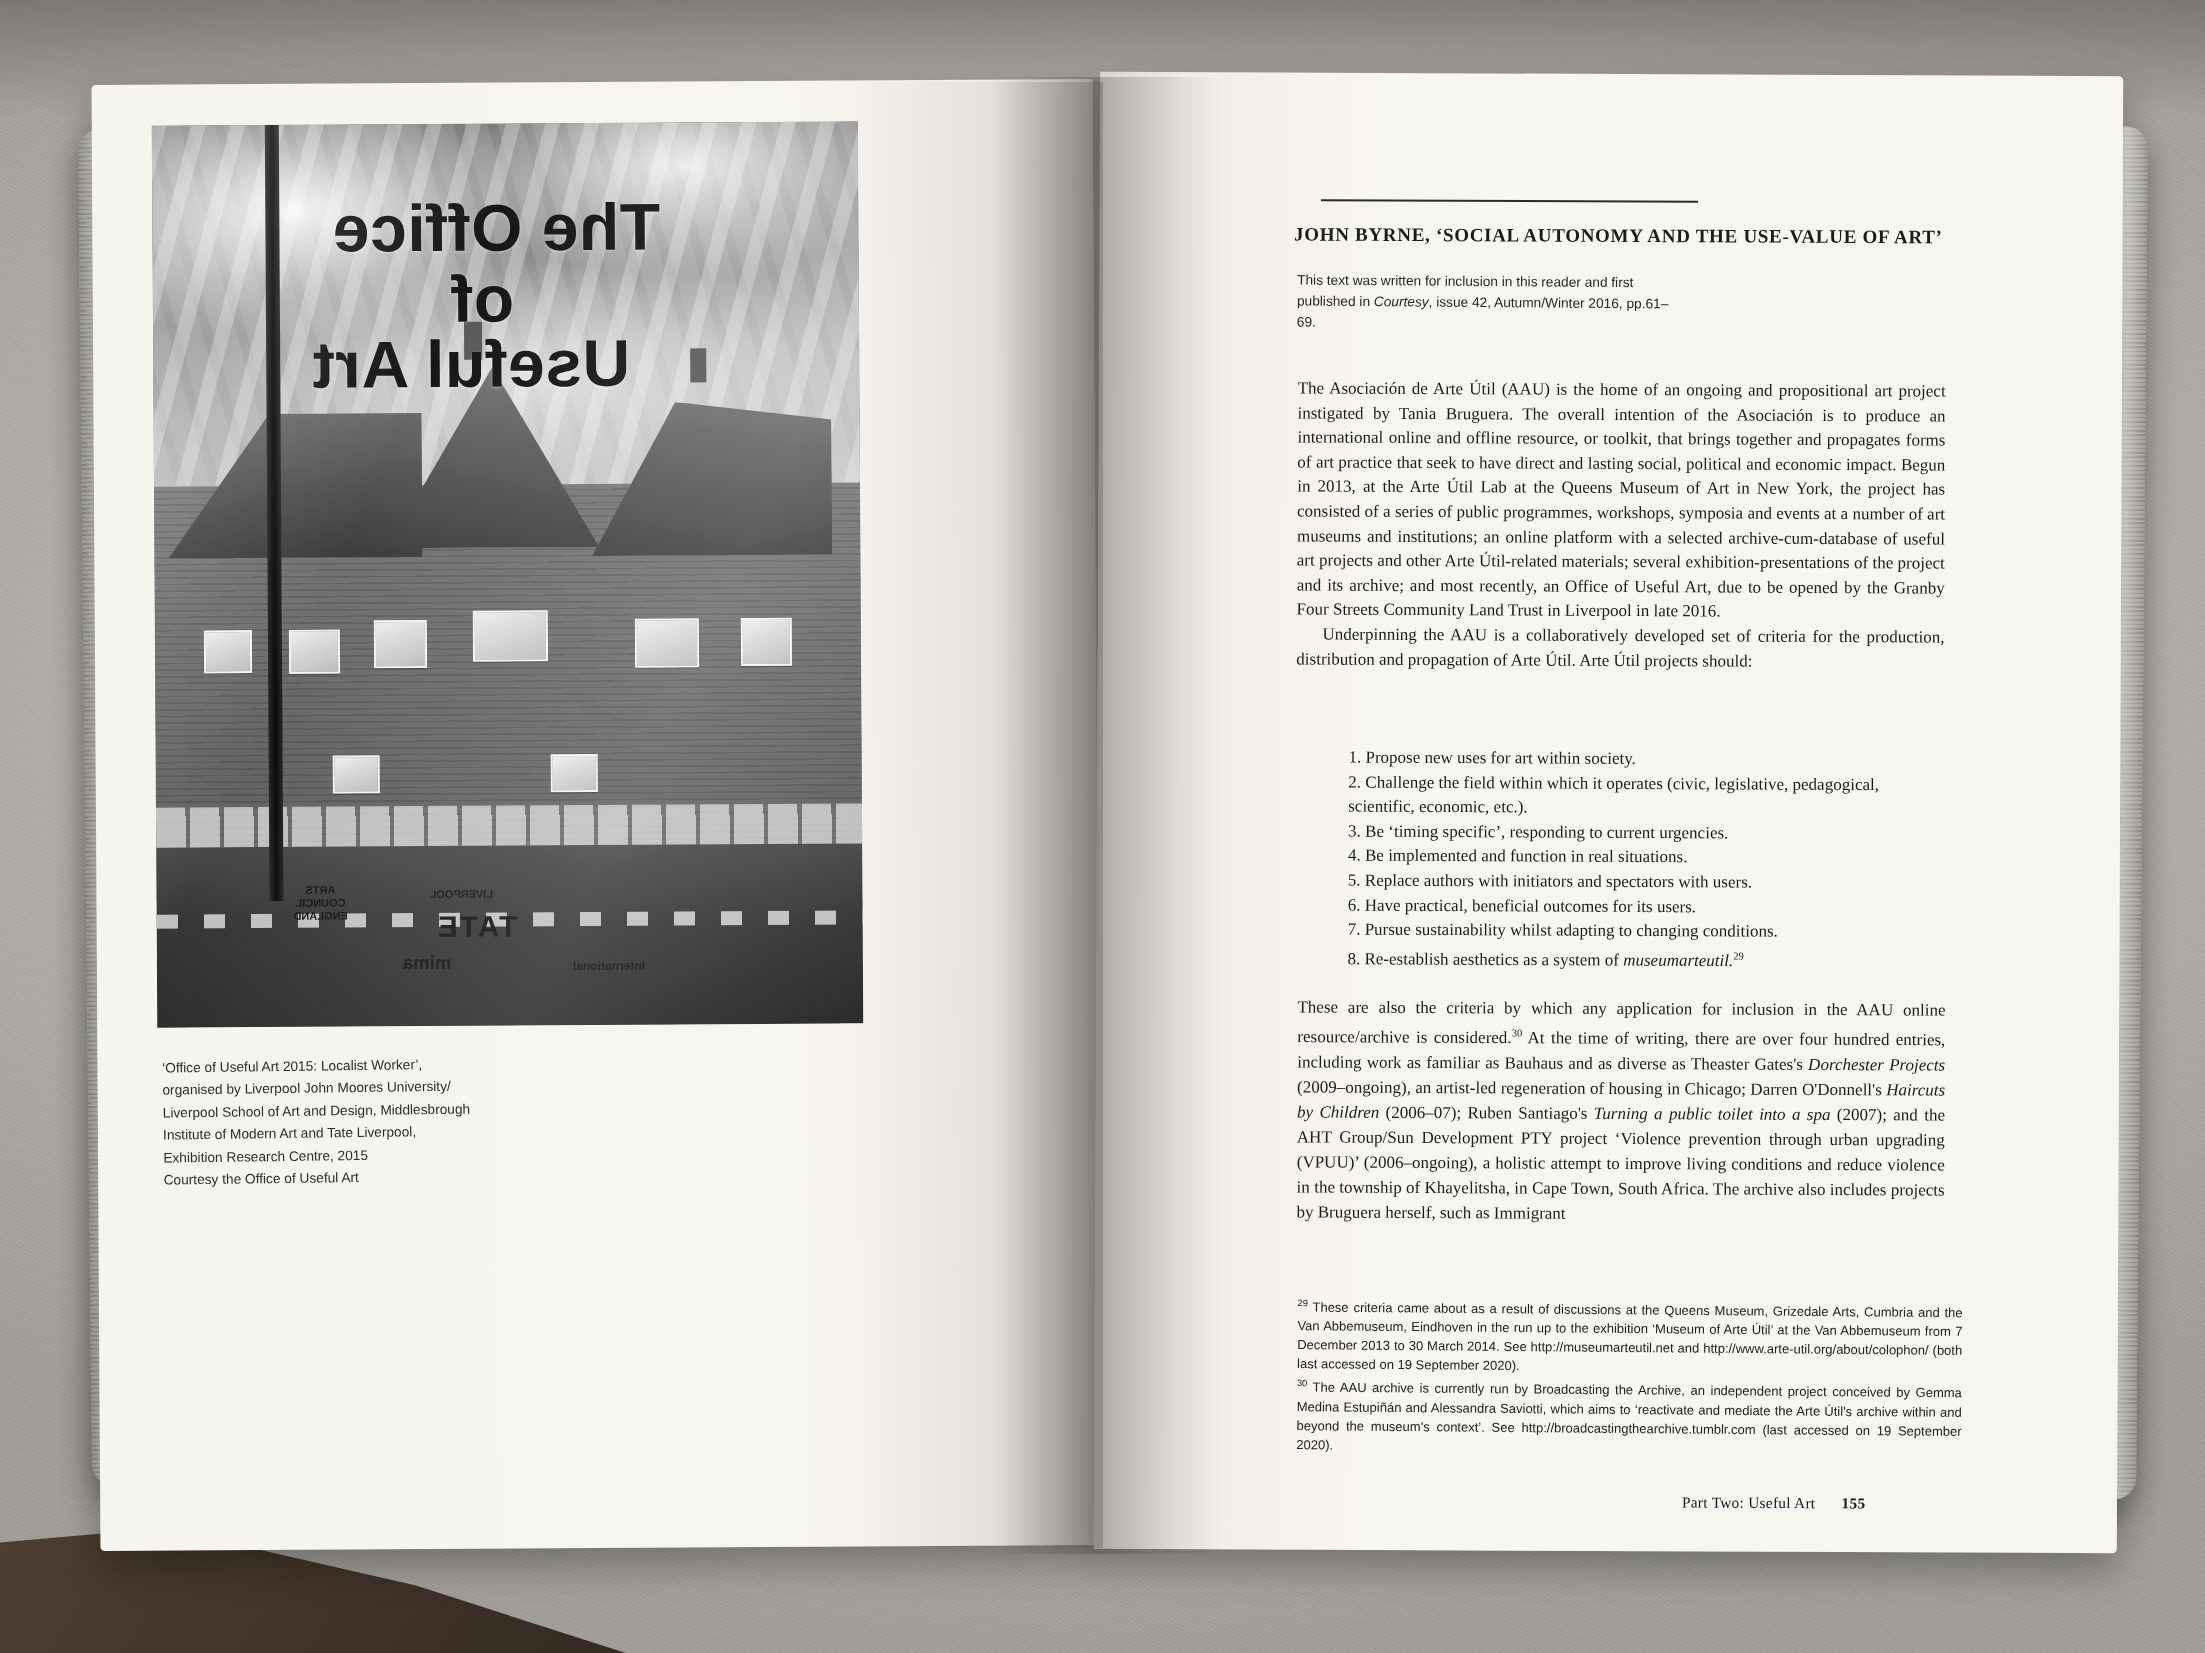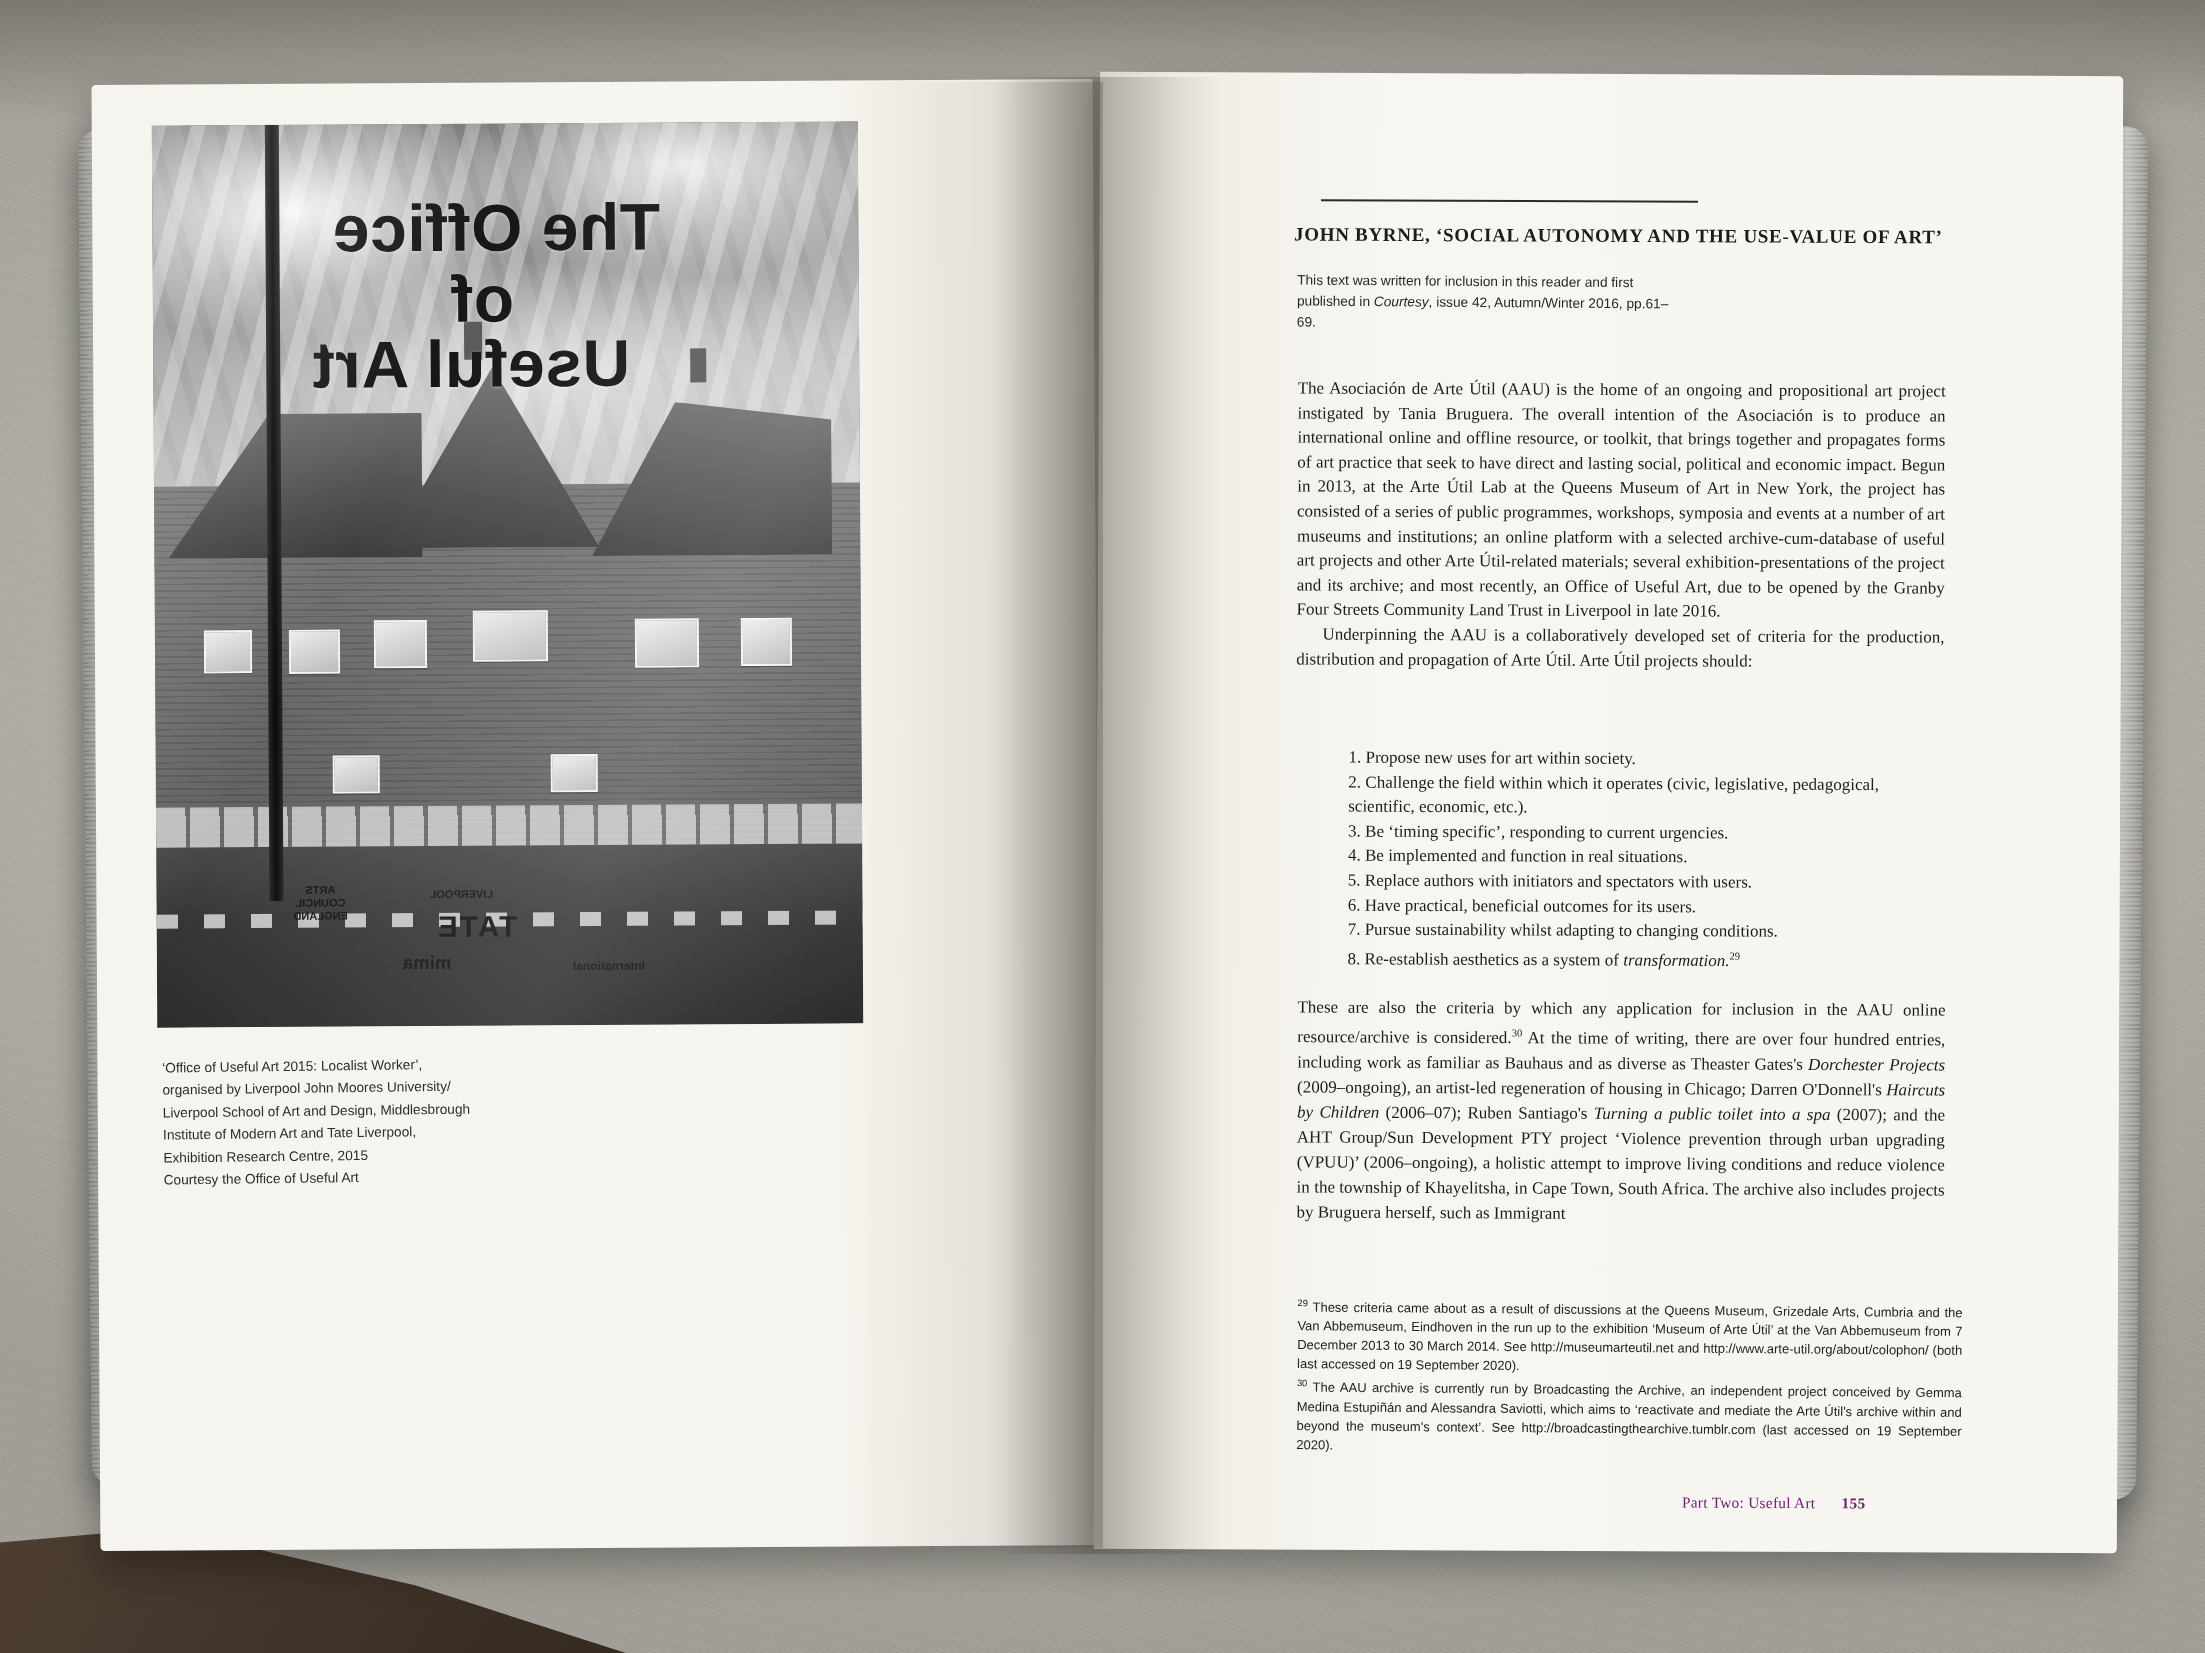--- a/index.html
+++ b/index.html
@@ -318,21 +318,21 @@
     vertical-align: super;
   }
   .fn-block { margin-bottom: 1.1px; }
   .fn-indent { text-indent: 32px; }
   .folio {
     position: absolute;
     left: 1586px;
     top: 1428px;
     font-family: "Liberation Serif", serif;
     font-size: 15.3px;
-    color: #701a75;
+    color: #0f172a;
     letter-spacing: 0.3px;
     transform: rotate(0.3deg);
   }
   .folio .num { margin-left: 22px; font-weight: 700; }
   sup { font-size: .62em; vertical-align: super; }
   i { font-style: italic; }
 </style>
 </head>
 <body>
 
@@ -416,21 +416,21 @@
     </div>
 
     <div class="criteria">
       <div>1. Propose new uses for art within society.</div>
       <div>2. Challenge the field within which it operates (civic, legislative, pedagogical, scientific, economic, etc.).</div>
       <div>3. Be ‘timing specific’, responding to current urgencies.</div>
       <div>4. Be implemented and function in real situations.</div>
       <div>5. Replace authors with initiators and spectators with users.</div>
       <div>6. Have practical, beneficial outcomes for its users.</div>
       <div>7. Pursue sustainability whilst adapting to changing conditions.</div>
-      <div>8. Re-establish aesthetics as a system of <i>transformation.</i><sup>29</sup></div>
+      <div>8. Re-establish aesthetics as a system of <i>museumarteutil.</i><sup>29</sup></div>
     </div>
 
     <div class="body2">
       These are also the criteria by which any application for inclusion in the AAU online resource/archive is considered.<sup>30</sup> At the time of writing, there are over four hundred entries, including work as familiar as Bauhaus and as diverse as Theaster Gates's <i>Dorchester Projects</i> (2009–ongoing), an artist-led regeneration of housing in Chicago; Darren O'Donnell's <i>Haircuts by Children</i> (2006–07); Ruben Santiago's <i>Turning a public toilet into a spa</i> (2007); and the AHT Group/Sun Development PTY project ‘Violence prevention through urban upgrading (VPUU)’ (2006–ongoing), a holistic attempt to improve living conditions and reduce violence in the township of Khayelitsha, in Cape Town, South Africa. The archive also includes projects by Bruguera herself, such as Immigrant
     </div>
 
     <div class="footnotes">
       <div class="fn-block">
         <span class="fn-num">29</span>
         <span class="fn-indent">These criteria came about as a result of discussions at the Queens Museum, Grizedale Arts, Cumbria and the Van Abbemuseum, Eindhoven in the run up to the exhibition ‘Museum of Arte Útil’ at the Van Abbemuseum from 7 December 2013 to 30 March 2014. See http://museumarteutil.net and http://www.arte-util.org/about/colophon/ (both last accessed on 19 September 2020).</span>

